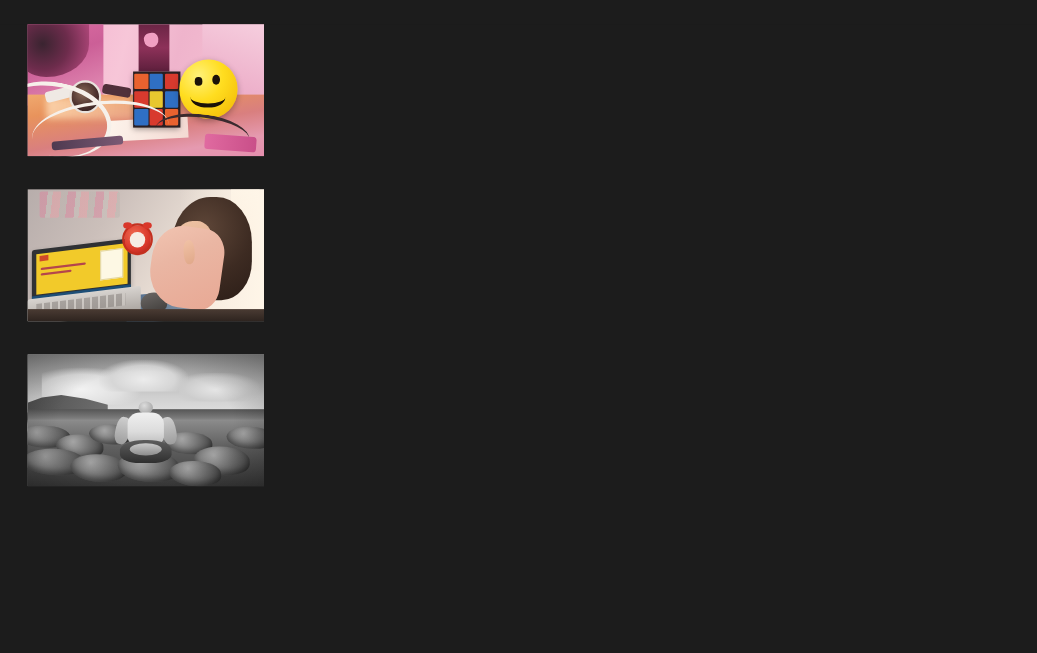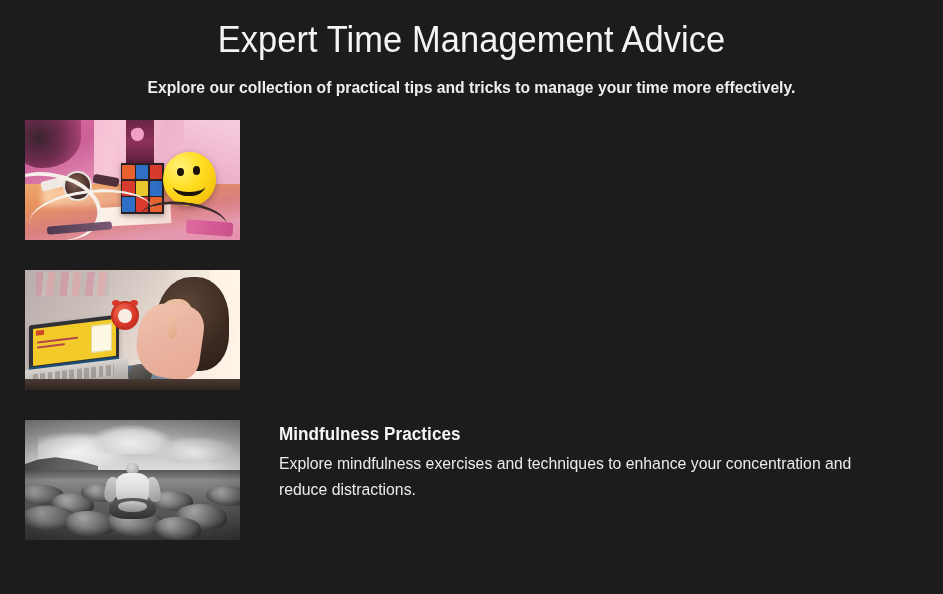--- a/index.html
+++ b/index.html
@@ -412,24 +412,20 @@
     position: absolute; inset: 0;
     background: radial-gradient(ellipse at 50% 50%,
                 rgba(0,0,0,0) 52%, rgba(0,0,0,.28) 100%);
   }
 </style>
 </head>
 <body>
 
 <div class="page">
 
-  <div class="header">
-    <h1 class="page-title">Expert Time Management Advice</h1>
-    <p class="page-subtitle">Explore our collection of practical tips and tricks to manage your time more effectively.</p>
-  </div>
 
   <div class="card-list">
 
     <div class="card">
       <div class="card-thumb">
         <div class="art">
           <div class="t1-bg"></div>
           <div class="t1-wallL"></div>
           <div class="t1-wallR"></div>
           <div class="t1-poster"></div>
@@ -532,20 +528,16 @@
             <div class="t3-pHead"></div>
             <div class="t3-pArmL"></div>
             <div class="t3-pArmR"></div>
             <div class="t3-pTorso"></div>
             <div class="t3-pLegs"></div>
             <div class="t3-pLegHi"></div>
           </div>
           <div class="t3-vignette"></div>
         </div>
       </div>
-      <div class="card-body">
-        <div class="card-heading">Mindfulness Practices</div>
-        <div class="card-text">Explore mindfulness exercises and techniques to enhance your concentration and reduce distractions.</div>
-      </div>
     </div>
 
   </div>
 </div>
 
 </body></html>

